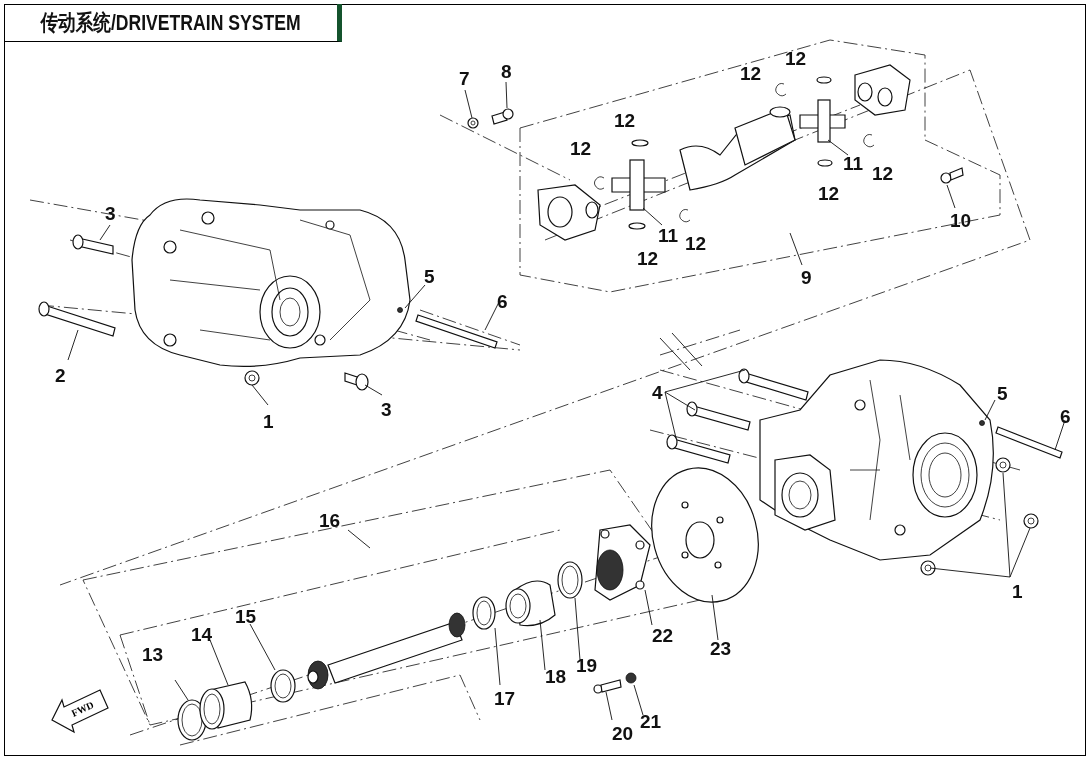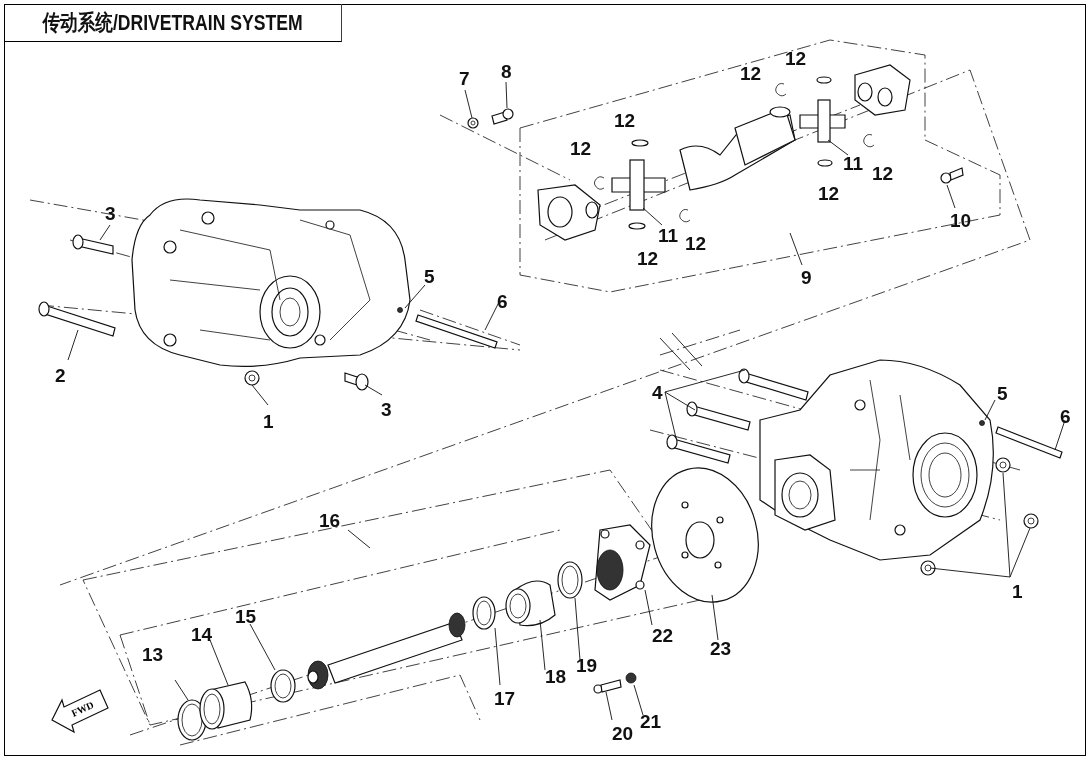--- a/index.html
+++ b/index.html
@@ -1,18 +1,18 @@
 <!DOCTYPE html>
 <html><head>
 <meta charset="utf-8">
 <style>
   html,body{margin:0;padding:0;background:#fff;}
   body{width:1090px;height:760px;position:relative;overflow:hidden;font-family:"Liberation Sans",sans-serif;}
   #frame{position:absolute;left:4px;top:4px;width:1082px;height:752px;border:1px solid #000;box-sizing:border-box;}
-  #title-box{position:absolute;left:4px;top:4px;width:338px;height:38px;border-right:1px solid #14532d;border-bottom:1px solid #000;box-sizing:border-box;display:flex;align-items:center;justify-content:center;}
+  #title-box{position:absolute;left:4px;top:4px;width:338px;height:38px;border-right:5px solid #14532d;border-bottom:1px solid #000;box-sizing:border-box;display:flex;align-items:center;justify-content:center;}
   #title-text{font-family:"Liberation Sans",sans-serif;font-size:22px;font-weight:bold;transform:scaleX(0.8);letter-spacing:0px;color:#111;white-space:nowrap;}
   svg{position:absolute;left:0;top:0;}
   .callout{font-family:"Liberation Sans",sans-serif;font-size:19px;font-weight:bold;fill:#111;}
   .part{fill:#fff;stroke:#111;stroke-width:1.2;}
   .thin{fill:none;stroke:#111;stroke-width:0.8;}
   .dash{fill:none;stroke:#111;stroke-width:0.8;stroke-dasharray:14 4 2 4;}
   .lead{fill:none;stroke:#111;stroke-width:0.9;}
   .dark{fill:#333;stroke:#111;stroke-width:0.8;}
 </style>
 </head>

